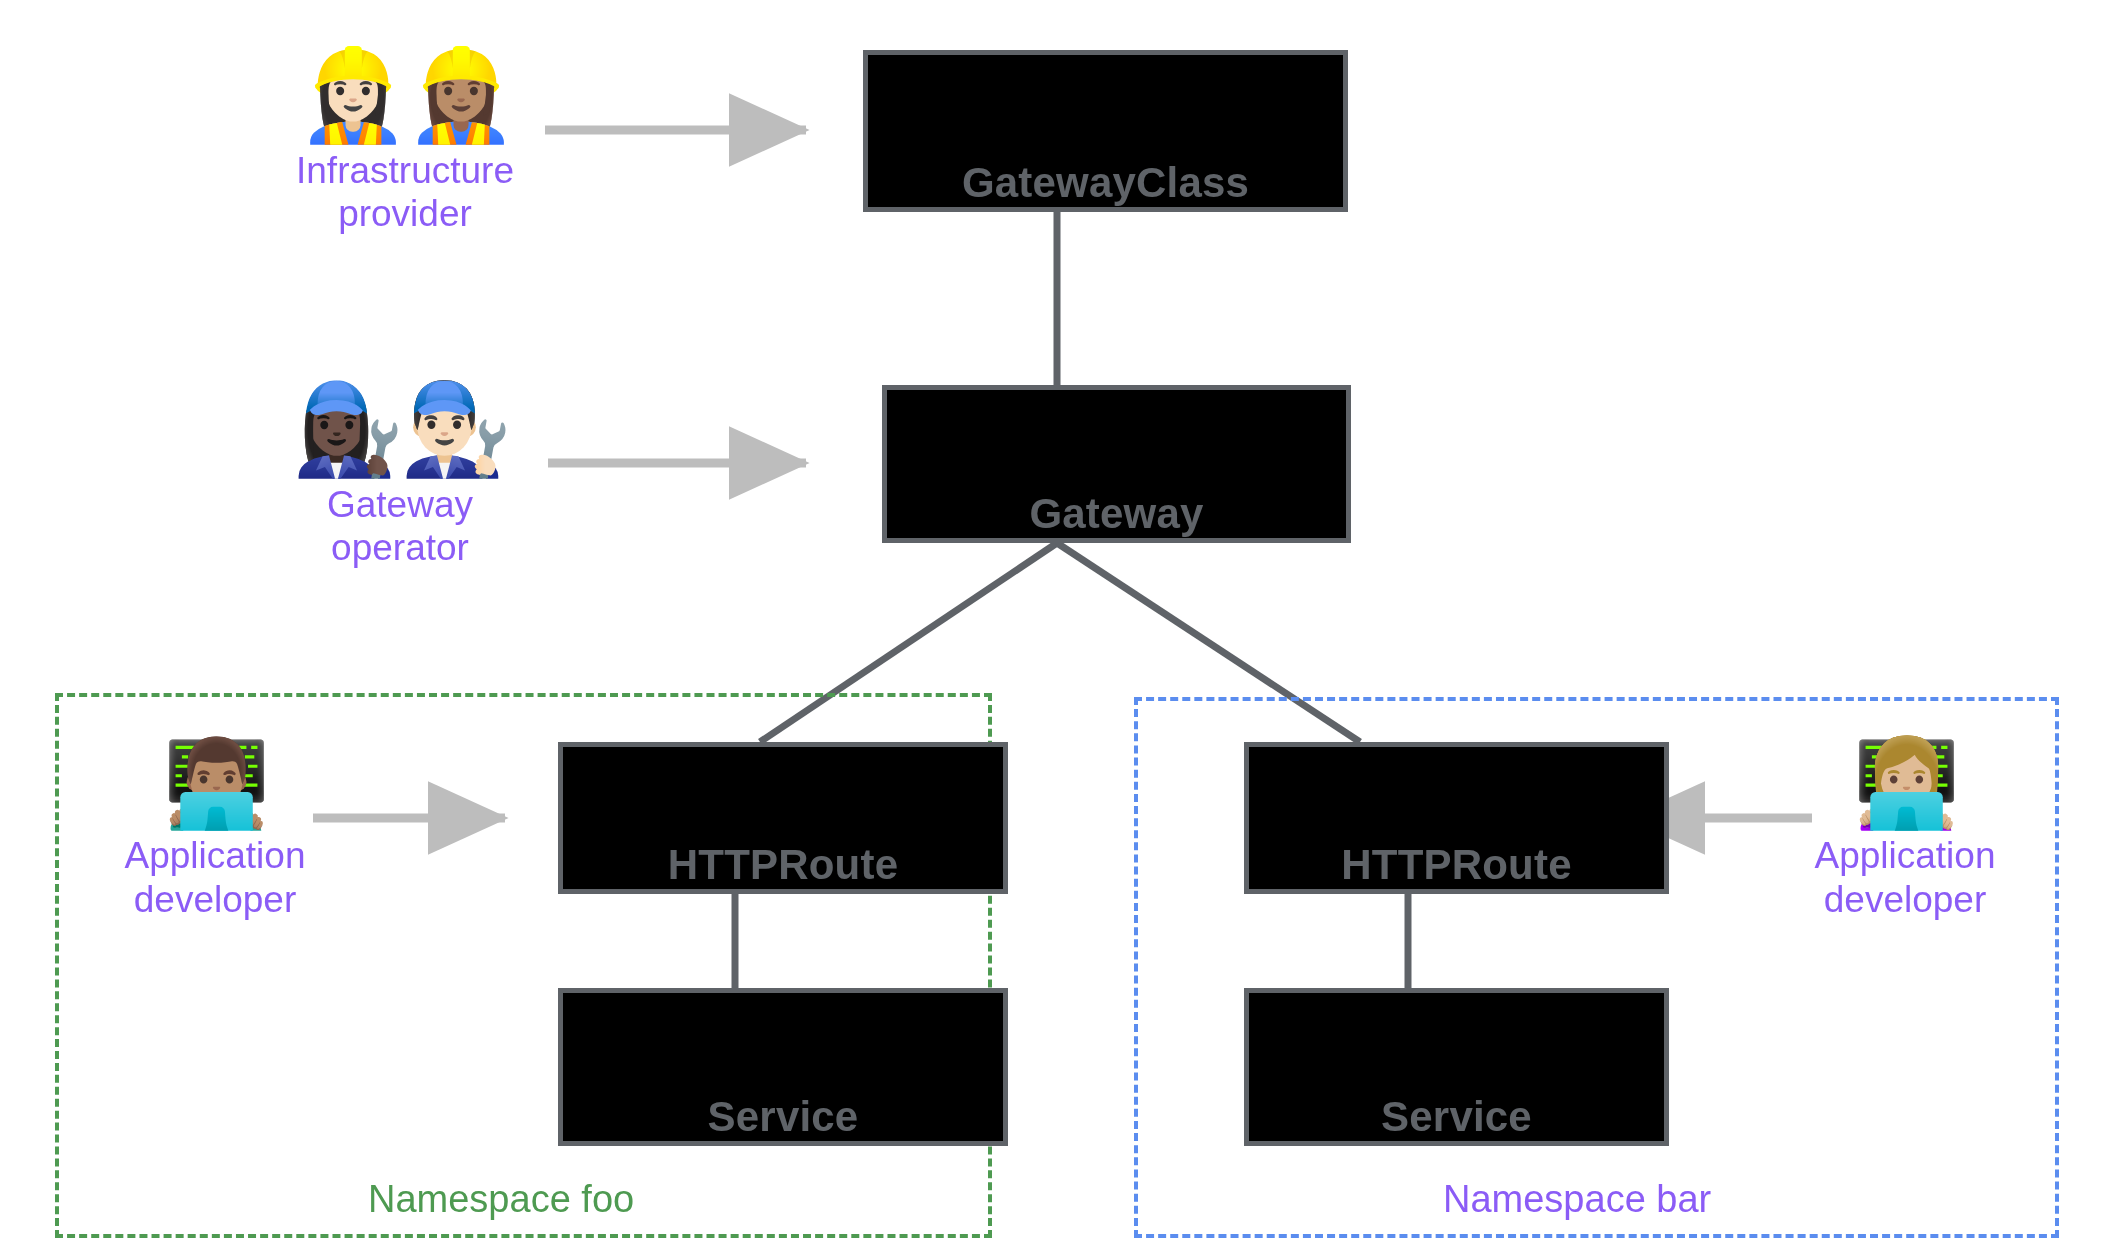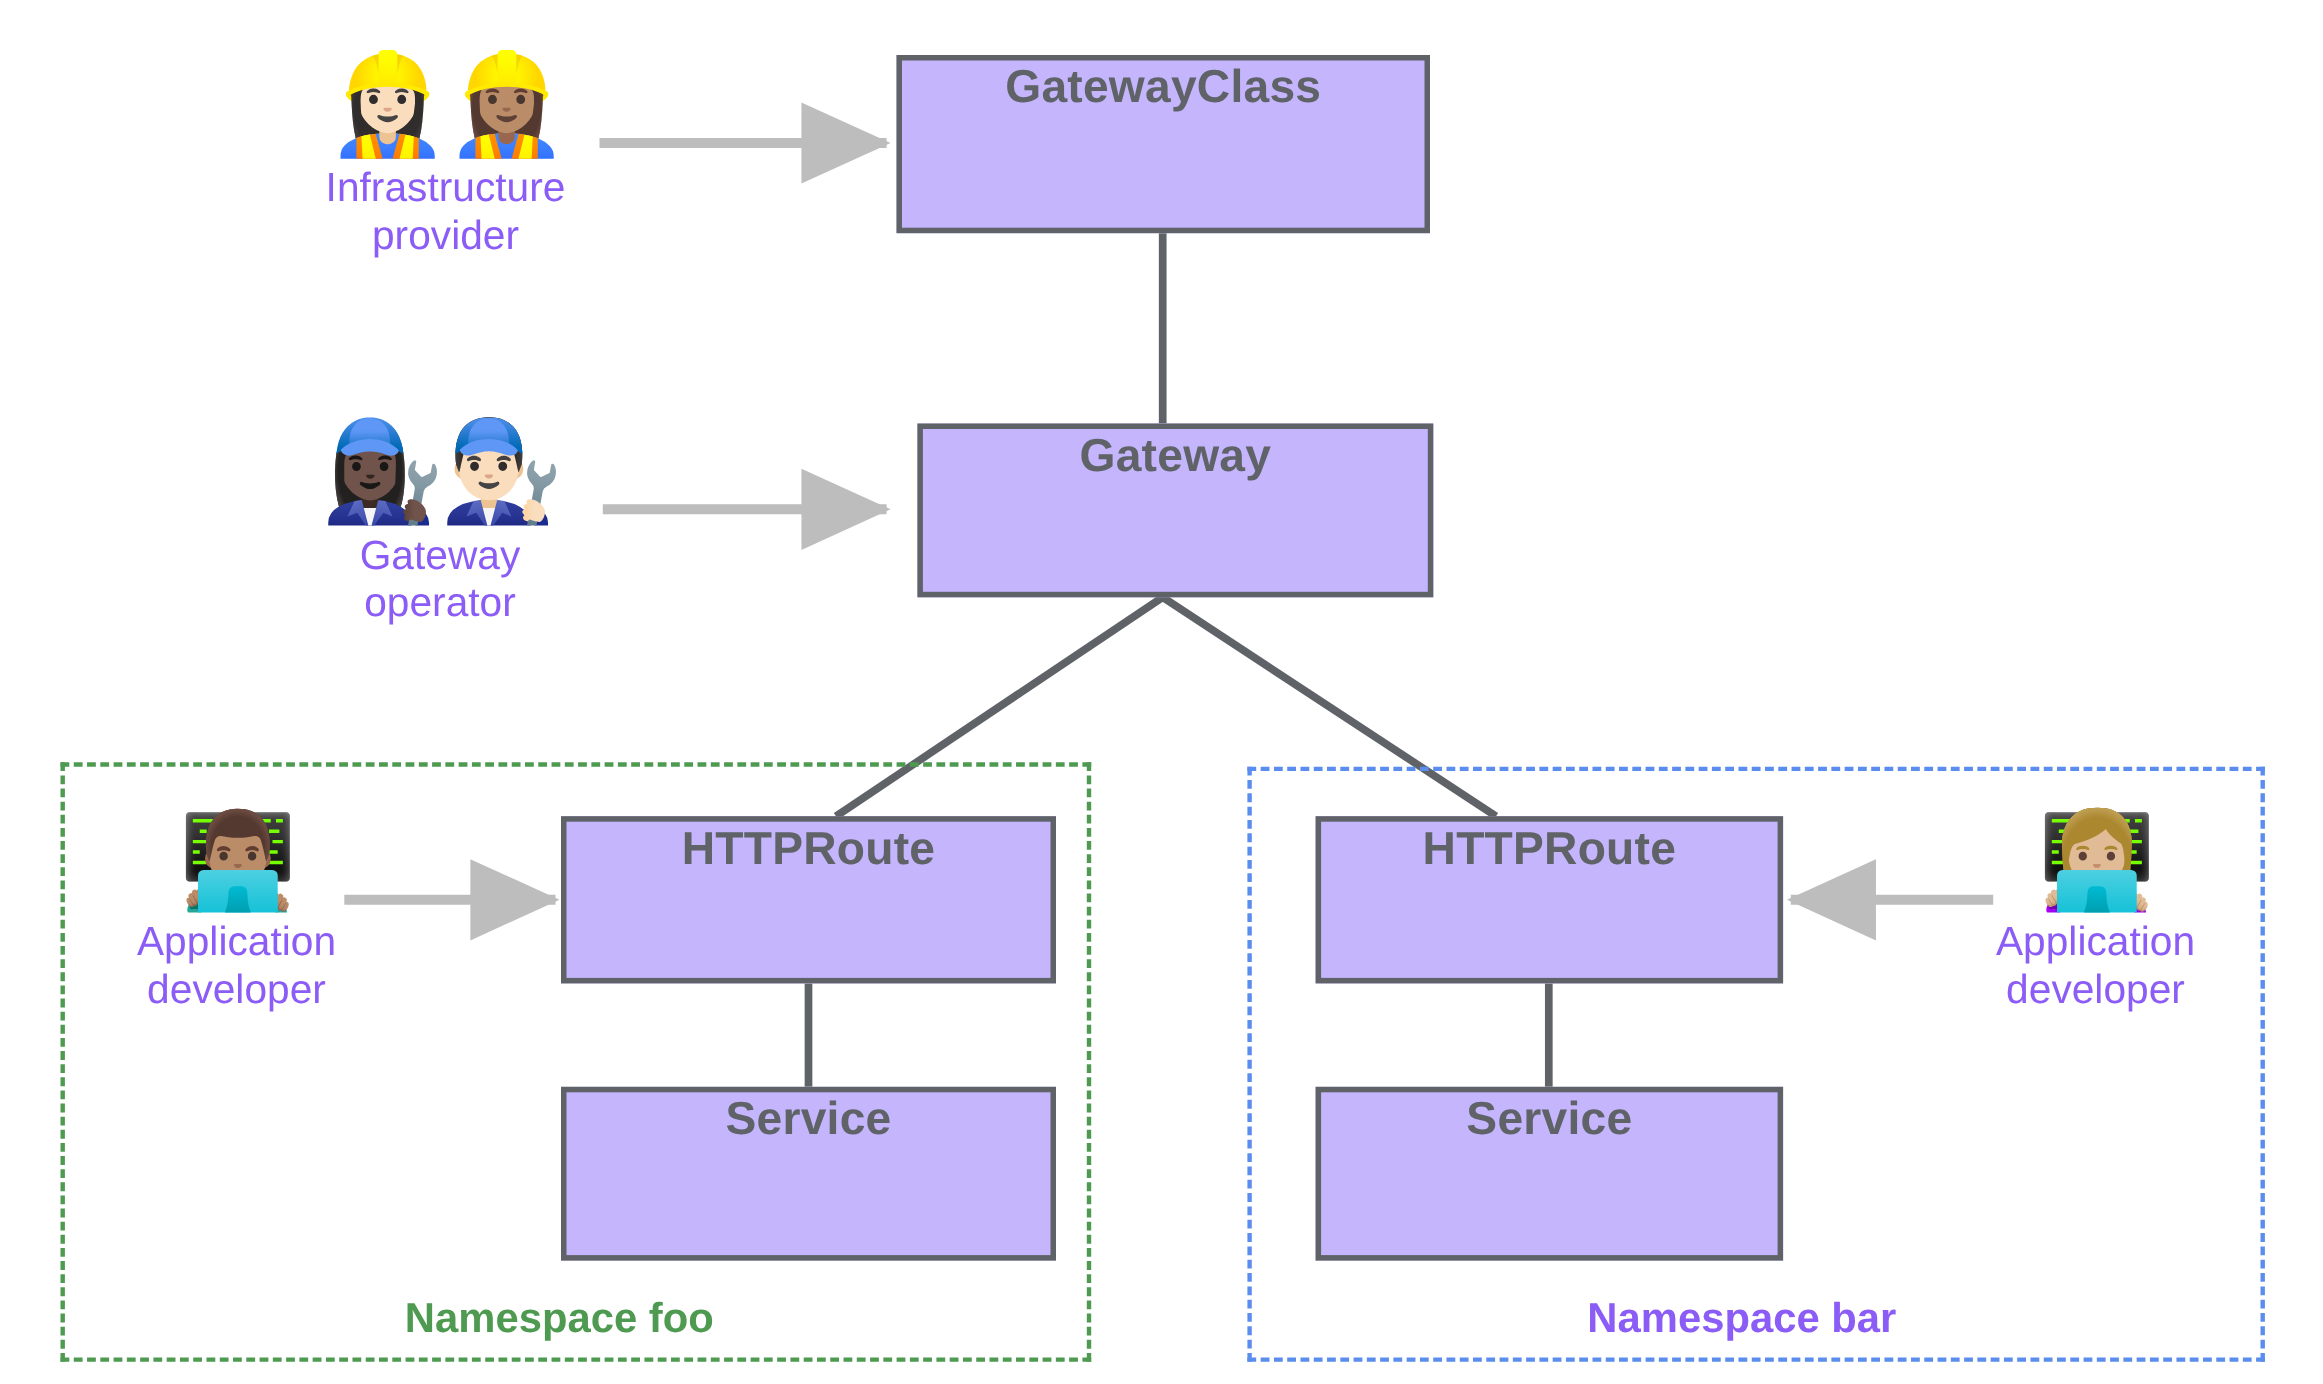--- a/index.html
+++ b/index.html
@@ -24,24 +24,25 @@
     width: 2112px;
     height: 1258px;
     pointer-events: none;
   }
 
   
   .node-box {
     position: absolute;
     box-sizing: border-box;
     border: 5px solid #5f6368;
-    background: #c4b5fd;
+    background: #000000;
     display: flex;
-    align-items: flex-start;
+    align-items: flex-end;
     justify-content: center;
+    margin-left: 48px;
   }
   .node-label {
     color: #5f6368;
     font-weight: bold;
     font-size: 42px;
     letter-spacing: 0.2px;
     white-space: nowrap;
   }
 
   
@@ -49,21 +50,21 @@
     position: absolute;
     box-sizing: border-box;
     border: 4px dashed #4e9a51;
     background: transparent;
   }
   .namespace-box.ns-bar {
     border-color: #5b8def;
   }
   .namespace-label {
     position: absolute;
-    font-weight: bold;
+    font-weight: normal;
     font-size: 38px;
     white-space: nowrap;
     color: #4e9a51;
   }
   .namespace-label.ns-bar-label {
     color: #8b5cf6;
   }
 
   
   .persona {

